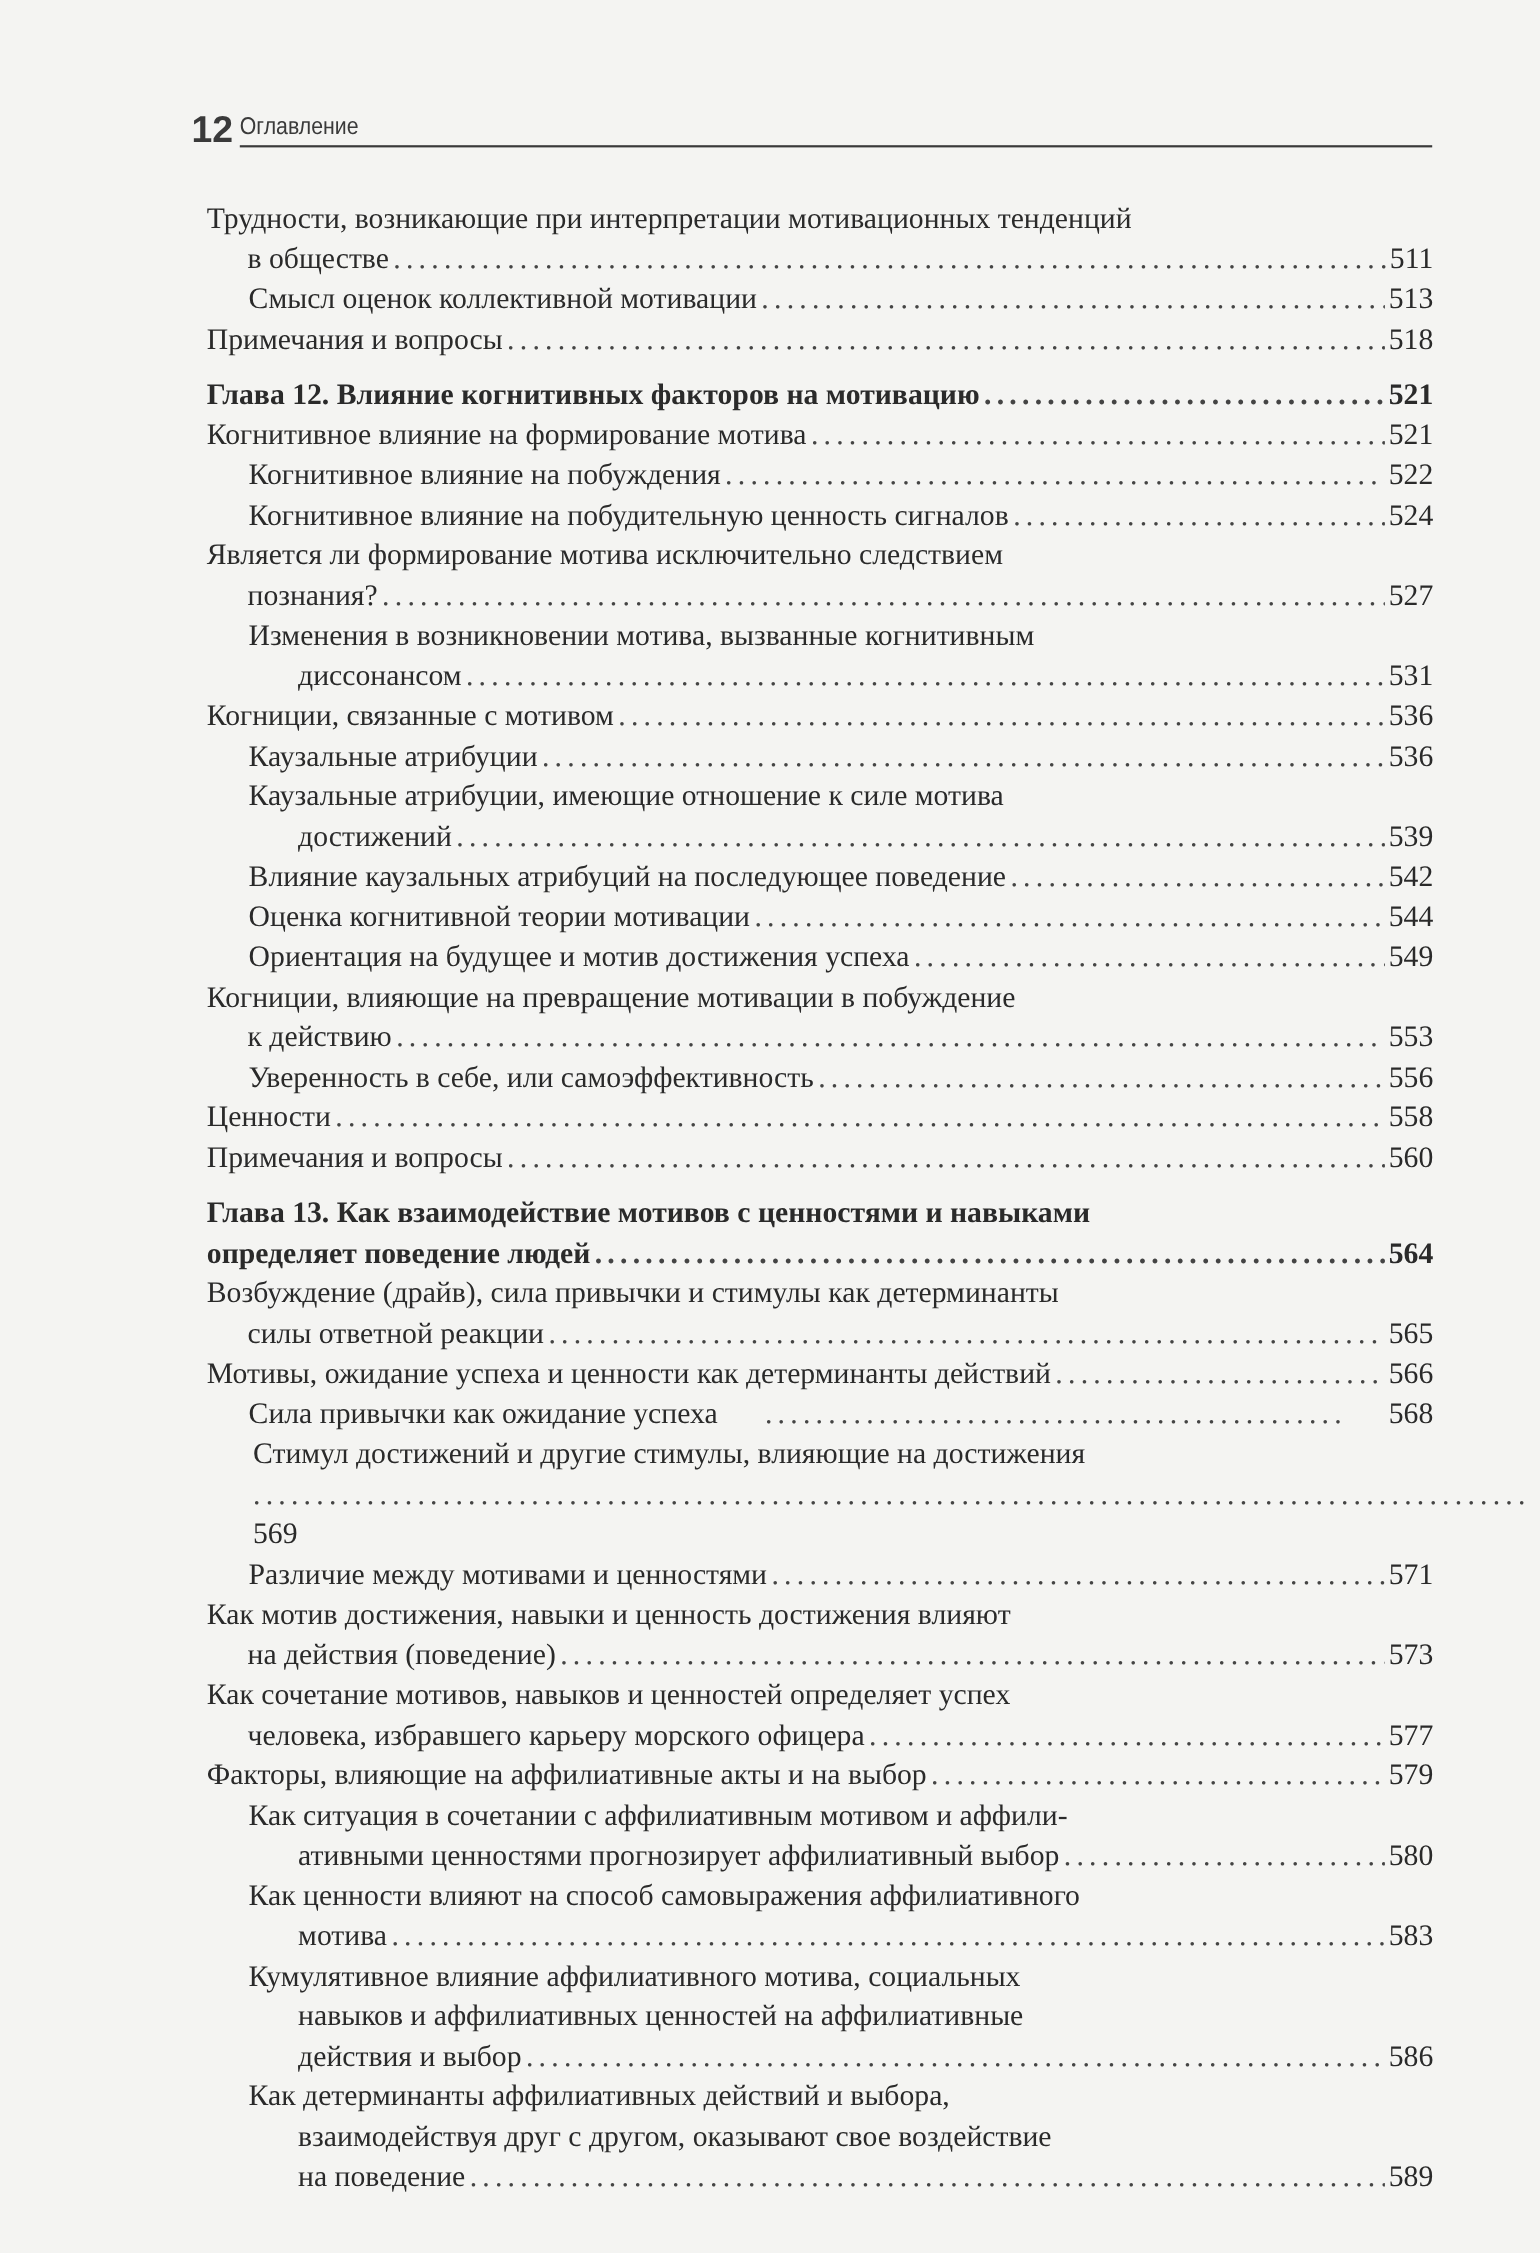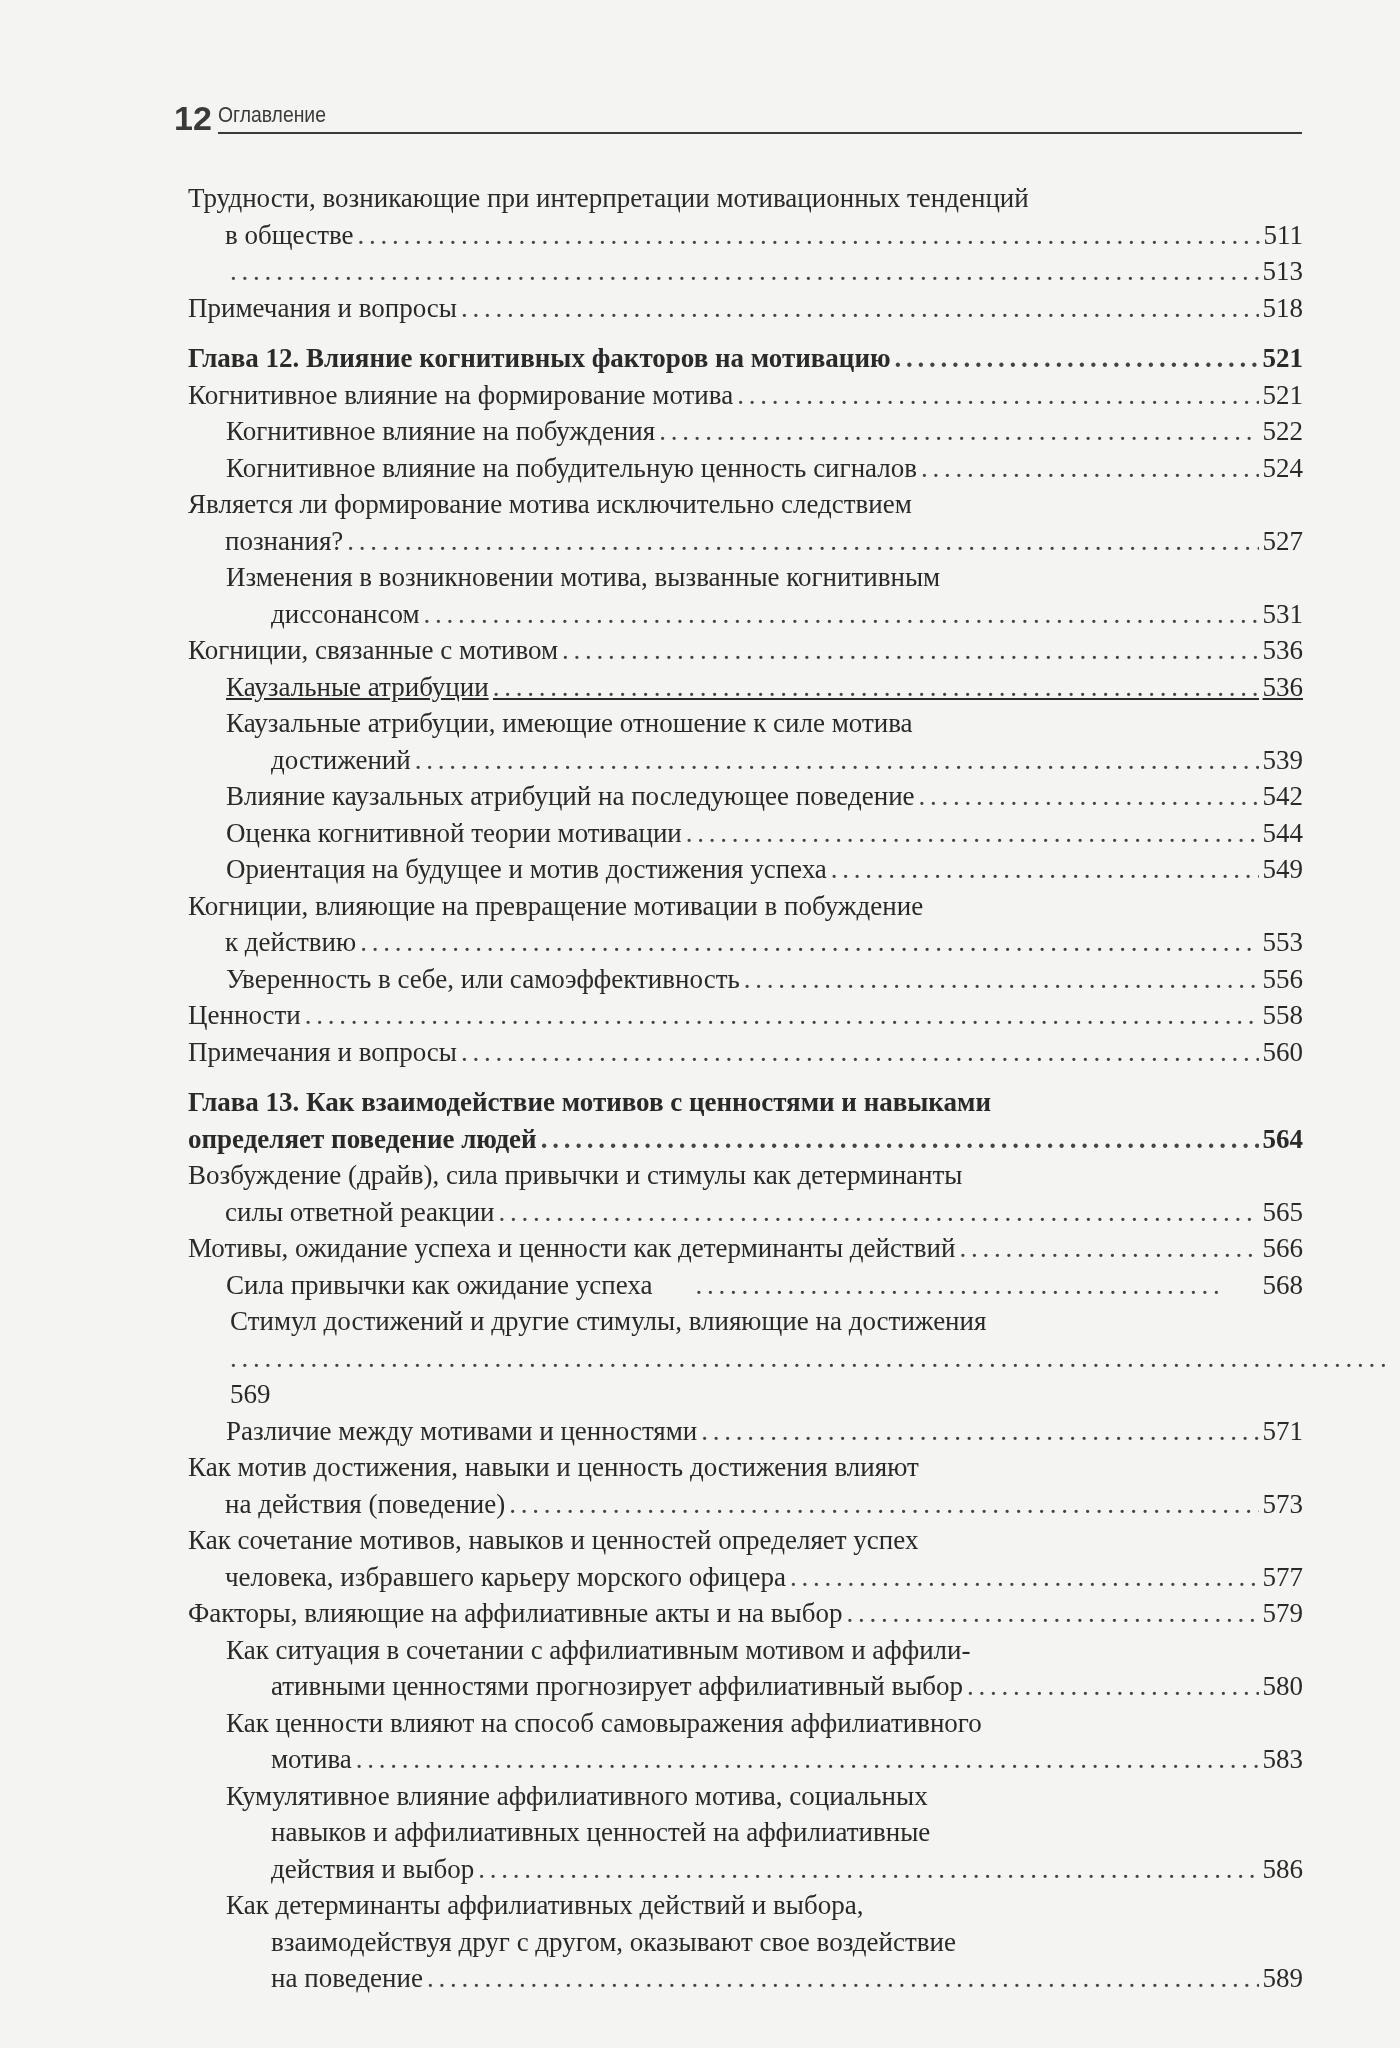--- a/index.html
+++ b/index.html
@@ -65,20 +65,21 @@
     <div class="entry">
       <span class="line">Трудности, возникающие при интерпретации мотивационных тенденций</span>
       <div class="row" style="padding-left: 37px;">
         <span class="text">в обществе</span>
         <span class="leader"></span>
         <span class="pg">511</span>
       </div>
     </div>
     <div class="entry">
       <div class="row" style="padding-left: 38px;">
+        <span class="text">Смысл оценок коллективной мотивации</span>
         <span class="leader"></span>
         <span class="pg">513</span>
       </div>
     </div>
     <div class="entry">
       <div class="row">
         <span class="text">Примечания и вопросы</span>
         <span class="leader"></span>
         <span class="pg">518</span>
       </div>
@@ -129,21 +130,21 @@
       </div>
     </div>
     <div class="entry">
       <div class="row">
         <span class="text">Когниции, связанные с мотивом</span>
         <span class="leader"></span>
         <span class="pg">536</span>
       </div>
     </div>
     <div class="entry">
-      <div class="row" style="padding-left: 38px; text-decoration: underline;">
+      <div class="row" style="padding-left: 38px;">
         <span class="text">Каузальные атрибуции</span>
         <span class="leader"></span>
         <span class="pg">536</span>
       </div>
     </div>
     <div class="entry">
       <span class="line" style="padding-left: 38px;">Каузальные атрибуции, имеющие отношение к силе мотива</span>
       <div class="row" style="padding-left: 83px;">
         <span class="text">достижений</span>
         <span class="leader"></span>

